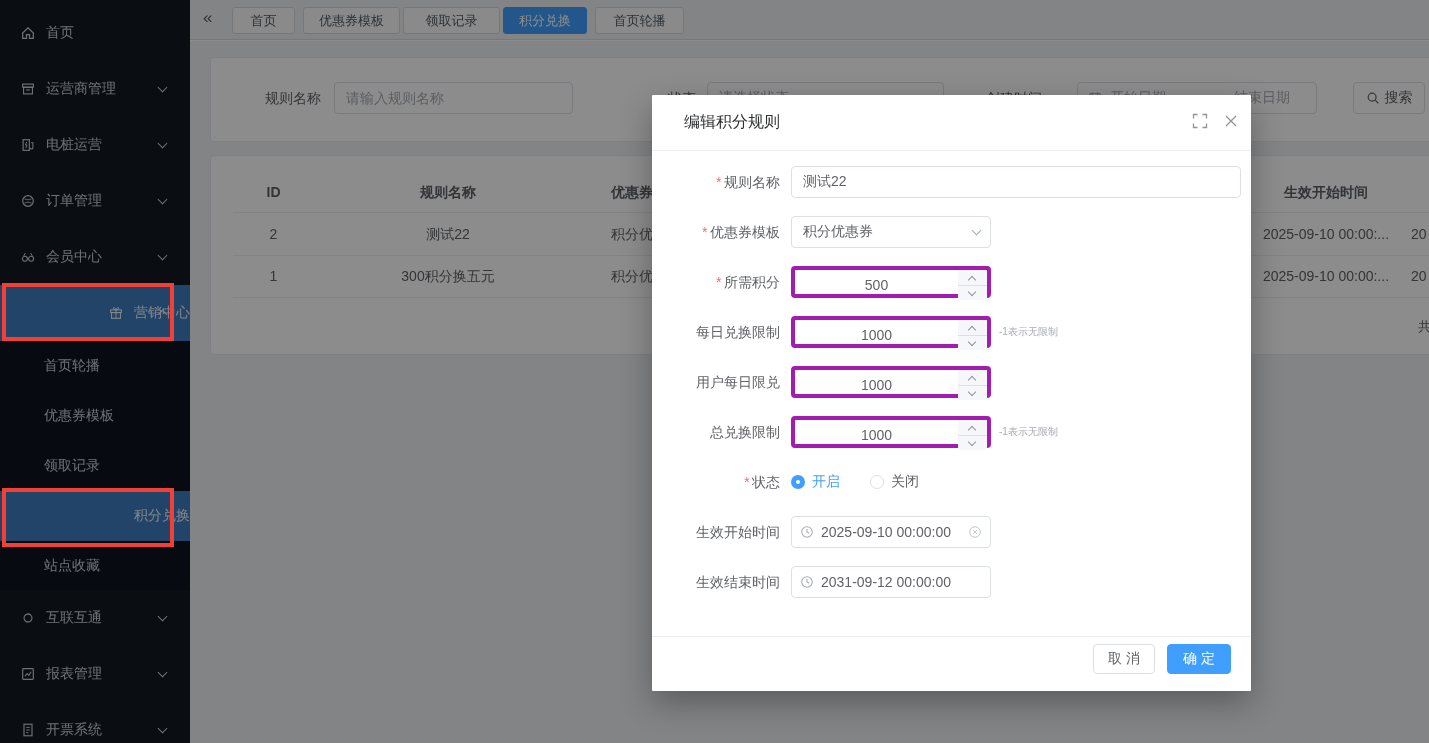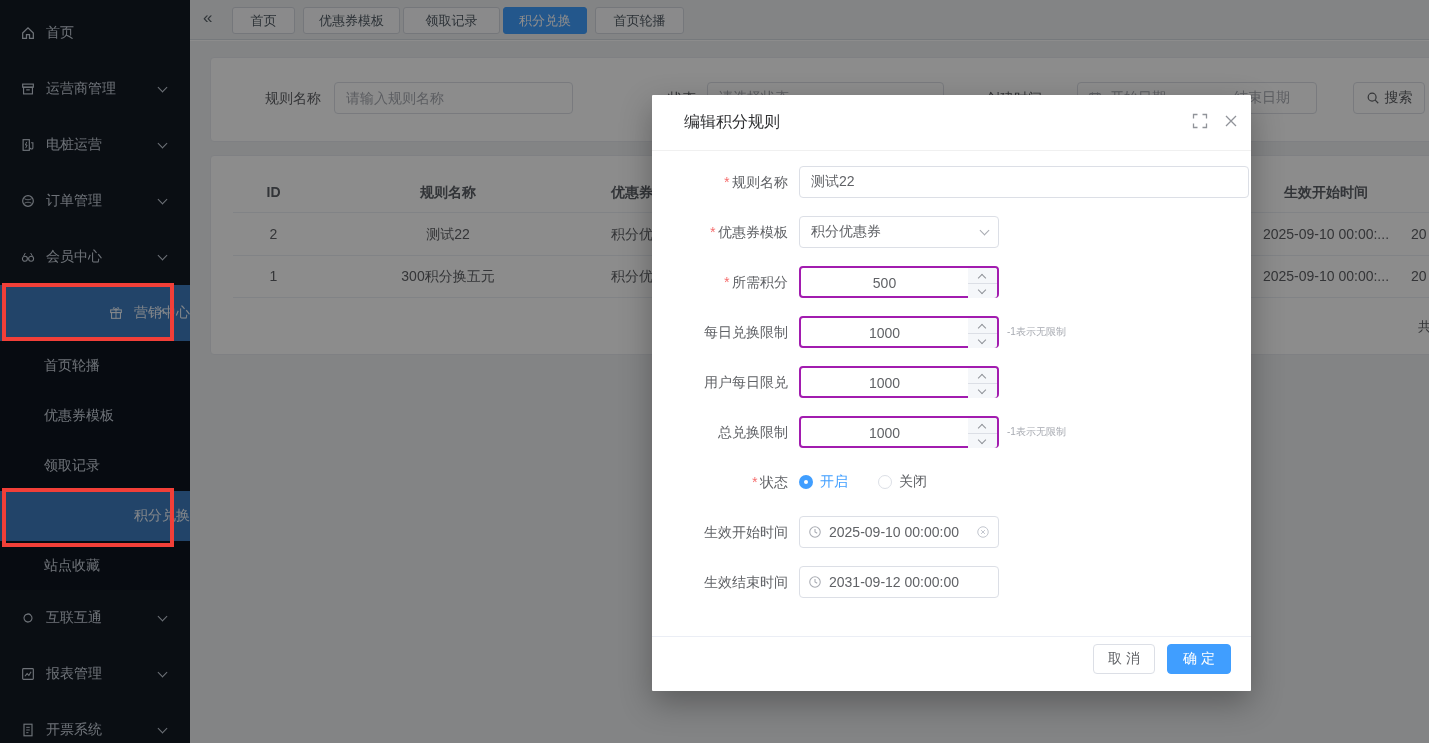--- a/index.html
+++ b/index.html
@@ -55,30 +55,30 @@
   
   .mask { position:absolute; inset:0; background:rgba(0,0,0,0.45); z-index:40; }
   .annot { position:absolute; border:4px solid #f23f38; z-index:45; }
 
   
   .modal { position:absolute; left:652px; top:95px; width:599px; height:596px; background:#fff; border-radius:1px;
     box-shadow:0 12px 32px rgba(0,0,0,0.3); z-index:50; }
   .m-title { position:absolute; left:32px; top:17px; font-size:16px; color:#303133; }
   .m-head-line { position:absolute; left:0; top:55px; width:100%; border-bottom:1px solid #f0f0f0; }
   .m-ic { position:absolute; top:18px; width:16px; height:16px; color:#909399; cursor:pointer; }
-  .m-row { position:absolute; left:12px; width:100%; height:32px; }
+  .m-row { position:absolute; left:4px; width:100%; height:32px; }
   .m-label { position:absolute; left:0; width:124px; text-align:right; line-height:32px; font-size:14px; color:#606266; }
   .star { color:#f56c6c; margin-right:3px; }
   .m-input { position:absolute; left:135px; top:0; height:32px; border:1px solid #dcdfe6; border-radius:4px;
     font-size:14px; color:#606266; padding:0 11px; font-family:inherit; background:#fff; }
   .m-select { position:absolute; left:135px; top:0; width:200px; height:32px; border:1px solid #dcdfe6; border-radius:4px;
     display:flex; align-items:center; padding:0 11px; font-size:14px; color:#606266; cursor:pointer; }
   .m-select .sel-chev { position:absolute; right:10px; width:7px; height:7px; border-right:1.3px solid #a8abb2;
     border-bottom:1.3px solid #a8abb2; transform:rotate(45deg); margin-top:-3px; }
-  .m-num { position:absolute; left:135px; top:0; width:200px; height:32px; border:2px solid #a21caf; border-radius:4px; background:#fff; }
+  .m-num { position:absolute; left:135px; top:0; width:200px; height:32px; border:4px solid #a21caf; border-radius:4px; background:#fff; }
   .m-num .val { position:absolute; left:0; right:29px; top:0; bottom:0; text-align:center; line-height:30px; font-size:14px; color:#606266; }
   .stepper { position:absolute; right:0; top:0; width:29px; height:100%; border-left:1px solid #dcdfe6; }
   .step { position:absolute; right:0; width:29px; height:15px; background:#f5f7fa; cursor:pointer; }
   .step.up { top:0; border-top-right-radius:3px; }
   .step.dn { bottom:0; border-bottom:0; border-bottom-right-radius:3px; top:15px; border-top:1px solid #dcdfe6; }
   .step i { position:absolute; left:11px; top:6px; width:6px; height:6px; border-right:1.2px solid #909399; border-bottom:1.2px solid #909399; }
   .step.up i { transform:rotate(-135deg); top:7px; }
   .step.dn i { transform:rotate(45deg); top:3px; }
   .hint { position:absolute; left:343px; line-height:32px; font-size:10px; color:#a8abb2; }
   .radio-g { position:absolute; left:135px; top:0; display:flex; align-items:center; gap:30px; height:32px; }

